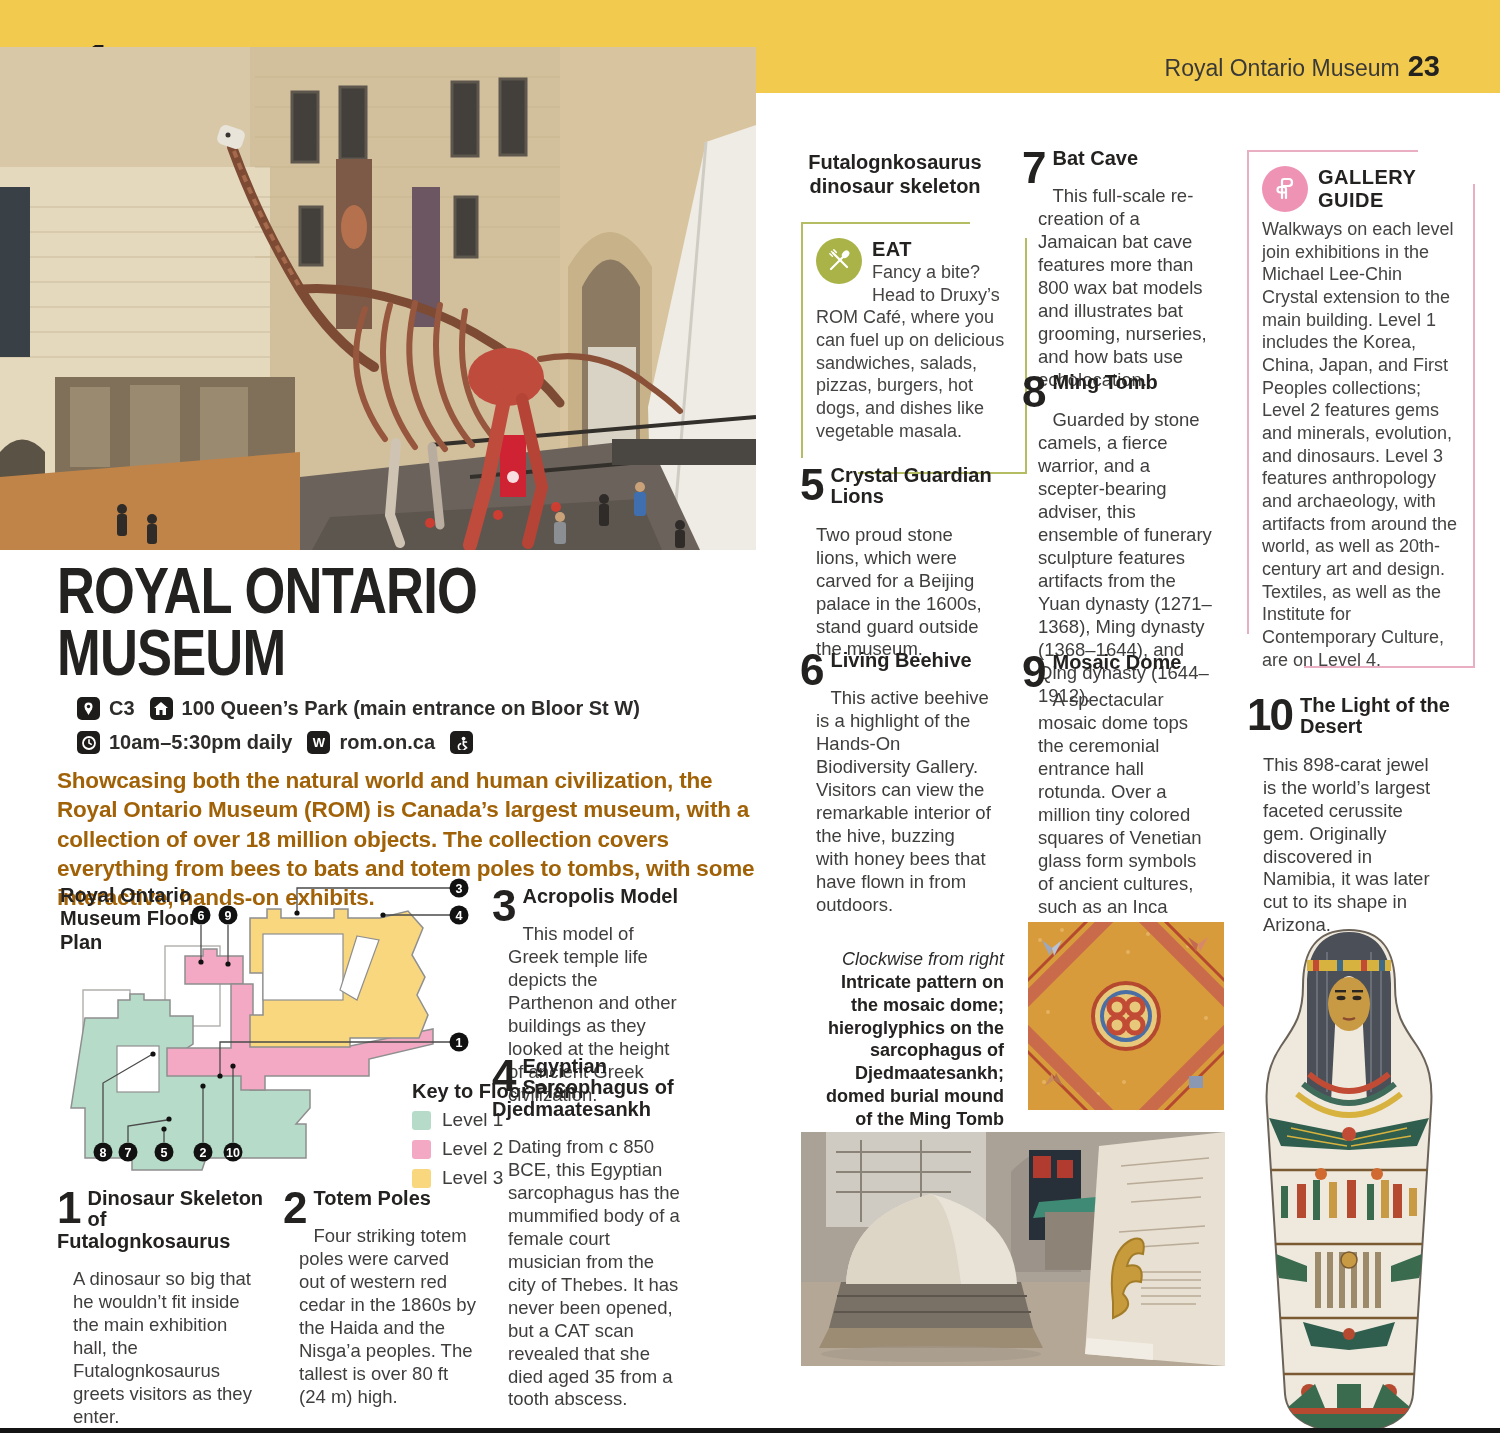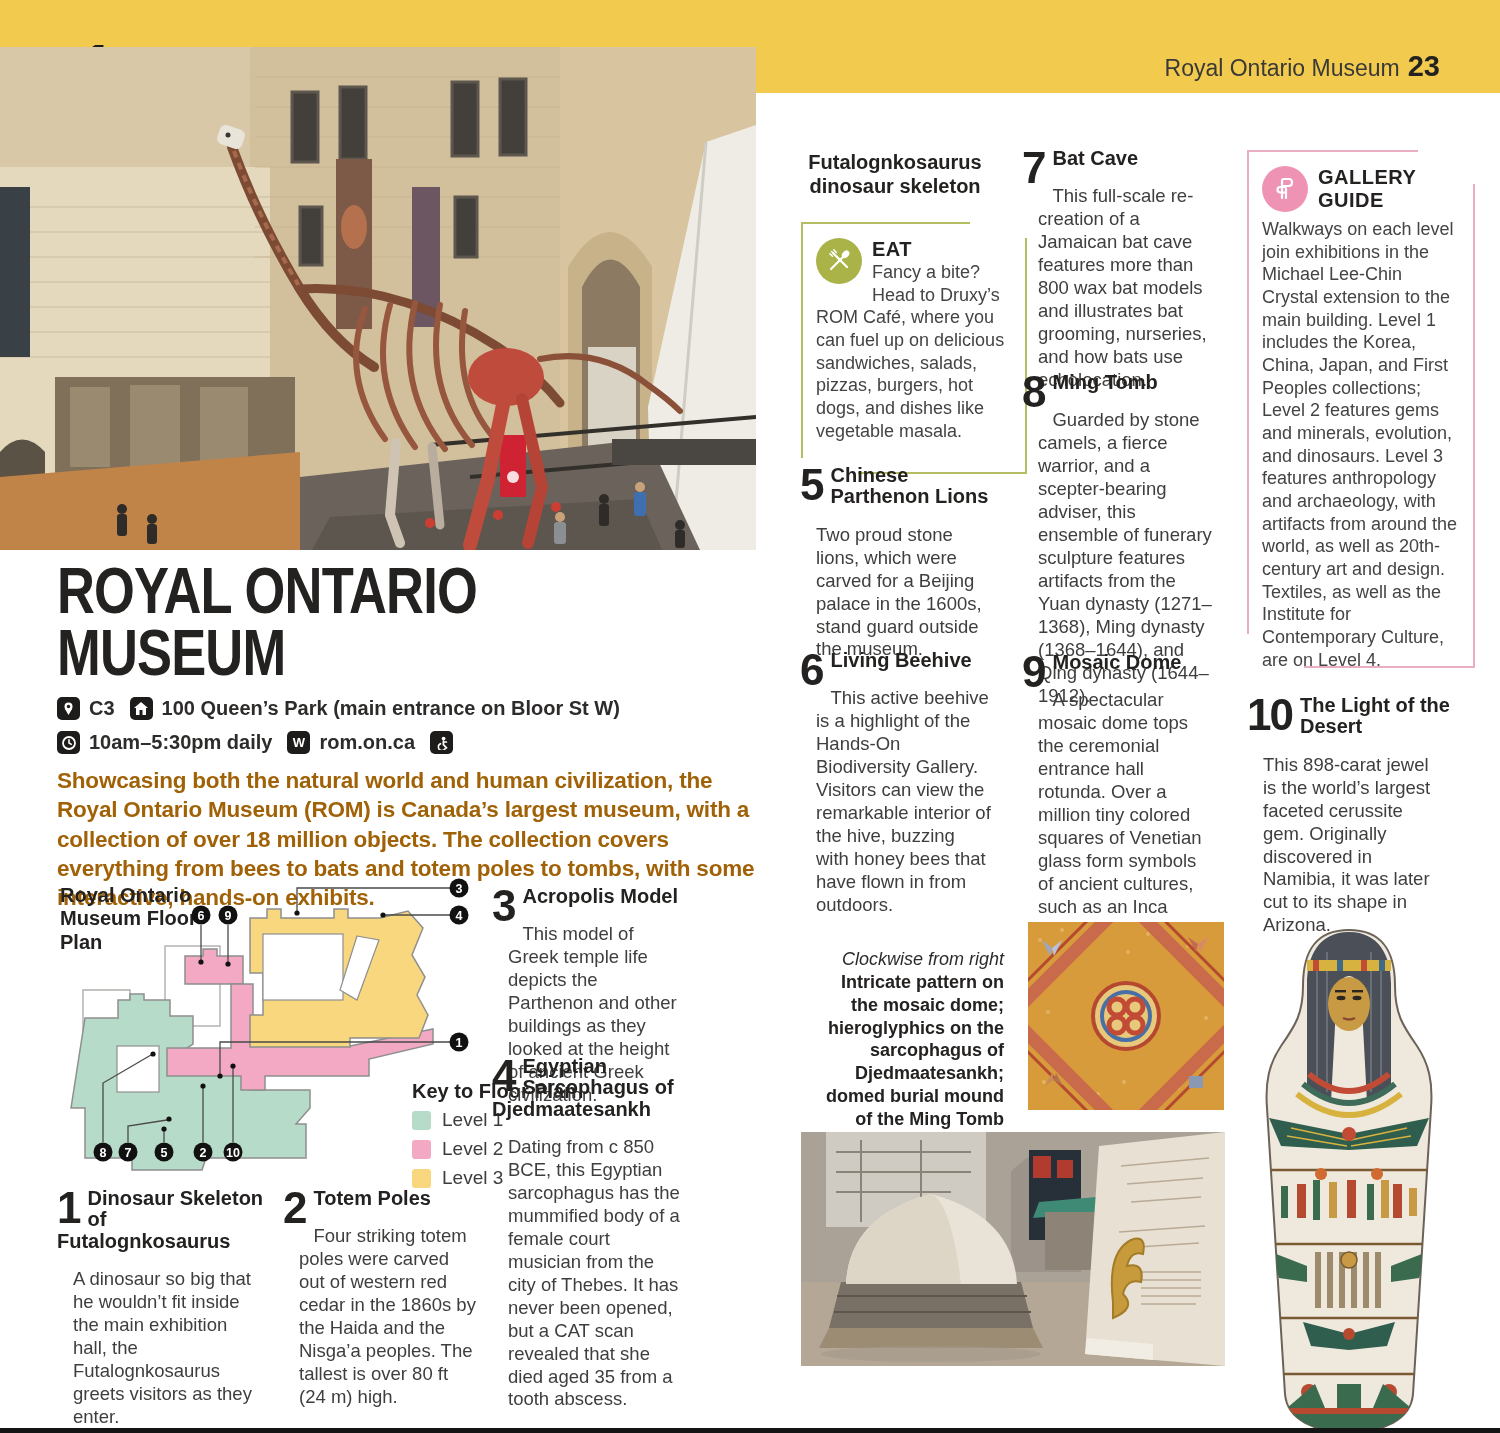--- a/index.html
+++ b/index.html
@@ -14,21 +14,21 @@
   .hdr{top:50px;right:60px;display:flex;align-items:baseline;gap:8px;}
   .hdr .t{font-size:23px;color:#3a3937;}
   .hdr .p{font-size:29px;font-weight:bold;color:#242220;}
   
   .hero{left:0;top:47px;width:756px;height:503px;overflow:hidden;background:#d6c6a6;}
   
   .bigtitle{left:57px;top:560px;width:720px;color:#242220;}
   .bigtitle div{font-size:64px;font-weight:bold;letter-spacing:-1px;line-height:.97;
                 transform:scaleX(.82);transform-origin:left top;white-space:nowrap;}
   
-  .infoline{display:flex;align-items:center;gap:9px;font-size:20px;font-weight:bold;color:#2d2c2a;}
+  .infoline{display:flex;align-items:center;gap:9px;font-size:20px;font-weight:bold;color:#2d2c2a;margin-left:20px;}
   .ic{width:23px;height:23px;background:#1e1c1a;border-radius:5px;flex:none;
       display:flex;align-items:center;justify-content:center;}
   .ic svg{display:block;}
   .intro{left:57px;top:766px;width:706px;font-size:22.5px;font-weight:bold;
          line-height:1.3;color:#a16207;letter-spacing:-.2px;}
   
   .planlabel{left:60px;top:884px;width:160px;font-size:20px;font-weight:bold;
              line-height:1.17;color:#242220;}
   .keyblock{left:412px;top:1080px;width:170px;}
   .keytitle{font-size:20px;font-weight:bold;color:#242220;margin-bottom:6px;}
@@ -345,21 +345,21 @@
             <line x1="3.9" y1="5.8" x2="6.4" y2="8.3"></line>
         </g>
       </svg>
     </span>
     <b class="blab">EAT</b>
     <span class="boxtext">Fancy a bite? Head to Druxy’s ROM Café, where you can fuel up on delicious sandwiches, salads, pizzas, burgers, hot dogs, and dishes like vegetable masala.</span>
   </div>
 
   <div class="abs item" style="left:800px;top:465px;width:208px;">
     <span class="num">5</span>
-    <h3>Chinese Parthenon Lions</h3>
+    <h3>Crystal Guardian Lions</h3>
     <p>Two proud stone lions, which were carved for a Beijing palace in the 1600s, stand guard outside the museum.</p>
   </div>
   <div class="abs item" style="left:800px;top:650px;width:208px;">
     <span class="num">6</span>
     <h3>Living Beehive</h3>
     <p>This active beehive is a highlight of the Hands-On Biodiversity Gallery. Visitors can view the remarkable interior of the hive, buzzing with honey bees that have flown in from outdoors.</p>
   </div>
 
   <div class="abs item" style="left:1022px;top:148px;width:208px;">
     <span class="num">7</span>

